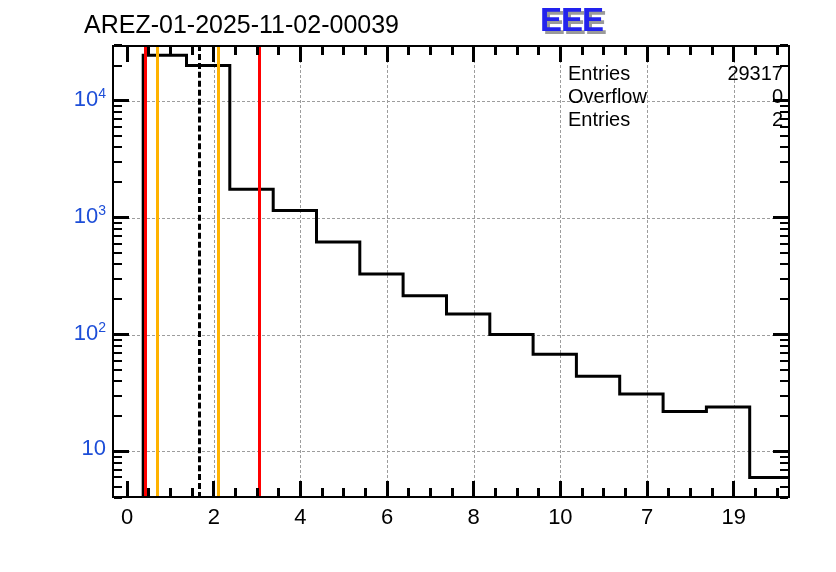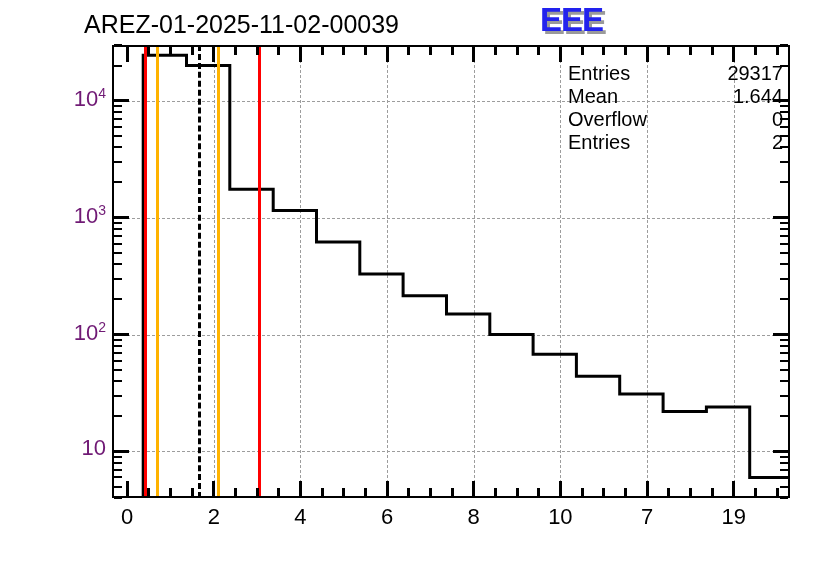--- a/index.html
+++ b/index.html
@@ -23,21 +23,21 @@
   .frame{position:absolute;left:112px;top:45px;width:678px;height:453px;
          border:2px solid #000;box-sizing:border-box;background:transparent;}
   .plotarea{position:absolute;left:112px;top:45px;width:678px;height:453px;overflow:hidden;}
 
   .gridv,.gridh{position:absolute;background:transparent;}
   .gridv{width:0;border-left:1px dashed #9d9d9d;top:0;height:453px;}
   .gridh{height:0;border-top:1px dashed #9d9d9d;left:0;width:678px;}
 
   
   .tk{position:absolute;background:#000;}
-  .ylab{position:absolute;text-align:right;font-size:22px;white-space:nowrap;color:#701a75;}
+  .ylab{position:absolute;text-align:right;font-size:22px;white-space:nowrap;color:#1d4ed8;}
   .ylab sup{font-size:14px;vertical-align:super;}
   .xlab{position:absolute;text-align:center;font-size:22px;color:#000;}
 
   
   .vline{position:absolute;top:0;height:453px;width:0;}
   .vline.red{border-left:3px solid #ff0000;}
   .vline.orange{border-left:3px solid #ffb300;}
   .vline.dashed{border-left:3px dashed #000000;}
 
   
@@ -237,24 +237,20 @@
       <div class="xlab" style="left: 693.681px; top: 504px; width: 80px;">19</div>
     </div>
 
   <div class="stats">
     <div id="statrows">
         <div class="strow">
           <span class="k">Entries</span>
           <span class="v">29317</span>
         </div>
         <div class="strow">
-          <span class="k">Mean</span>
-          <span class="v">1.644</span>
-        </div>
-        <div class="strow">
           <span class="k">Overflow</span>
           <span class="v">0</span>
         </div>
         <div class="strow">
           <span class="k">Entries</span>
           <span class="v">2</span>
         </div>
       </div>
   </div>
 

